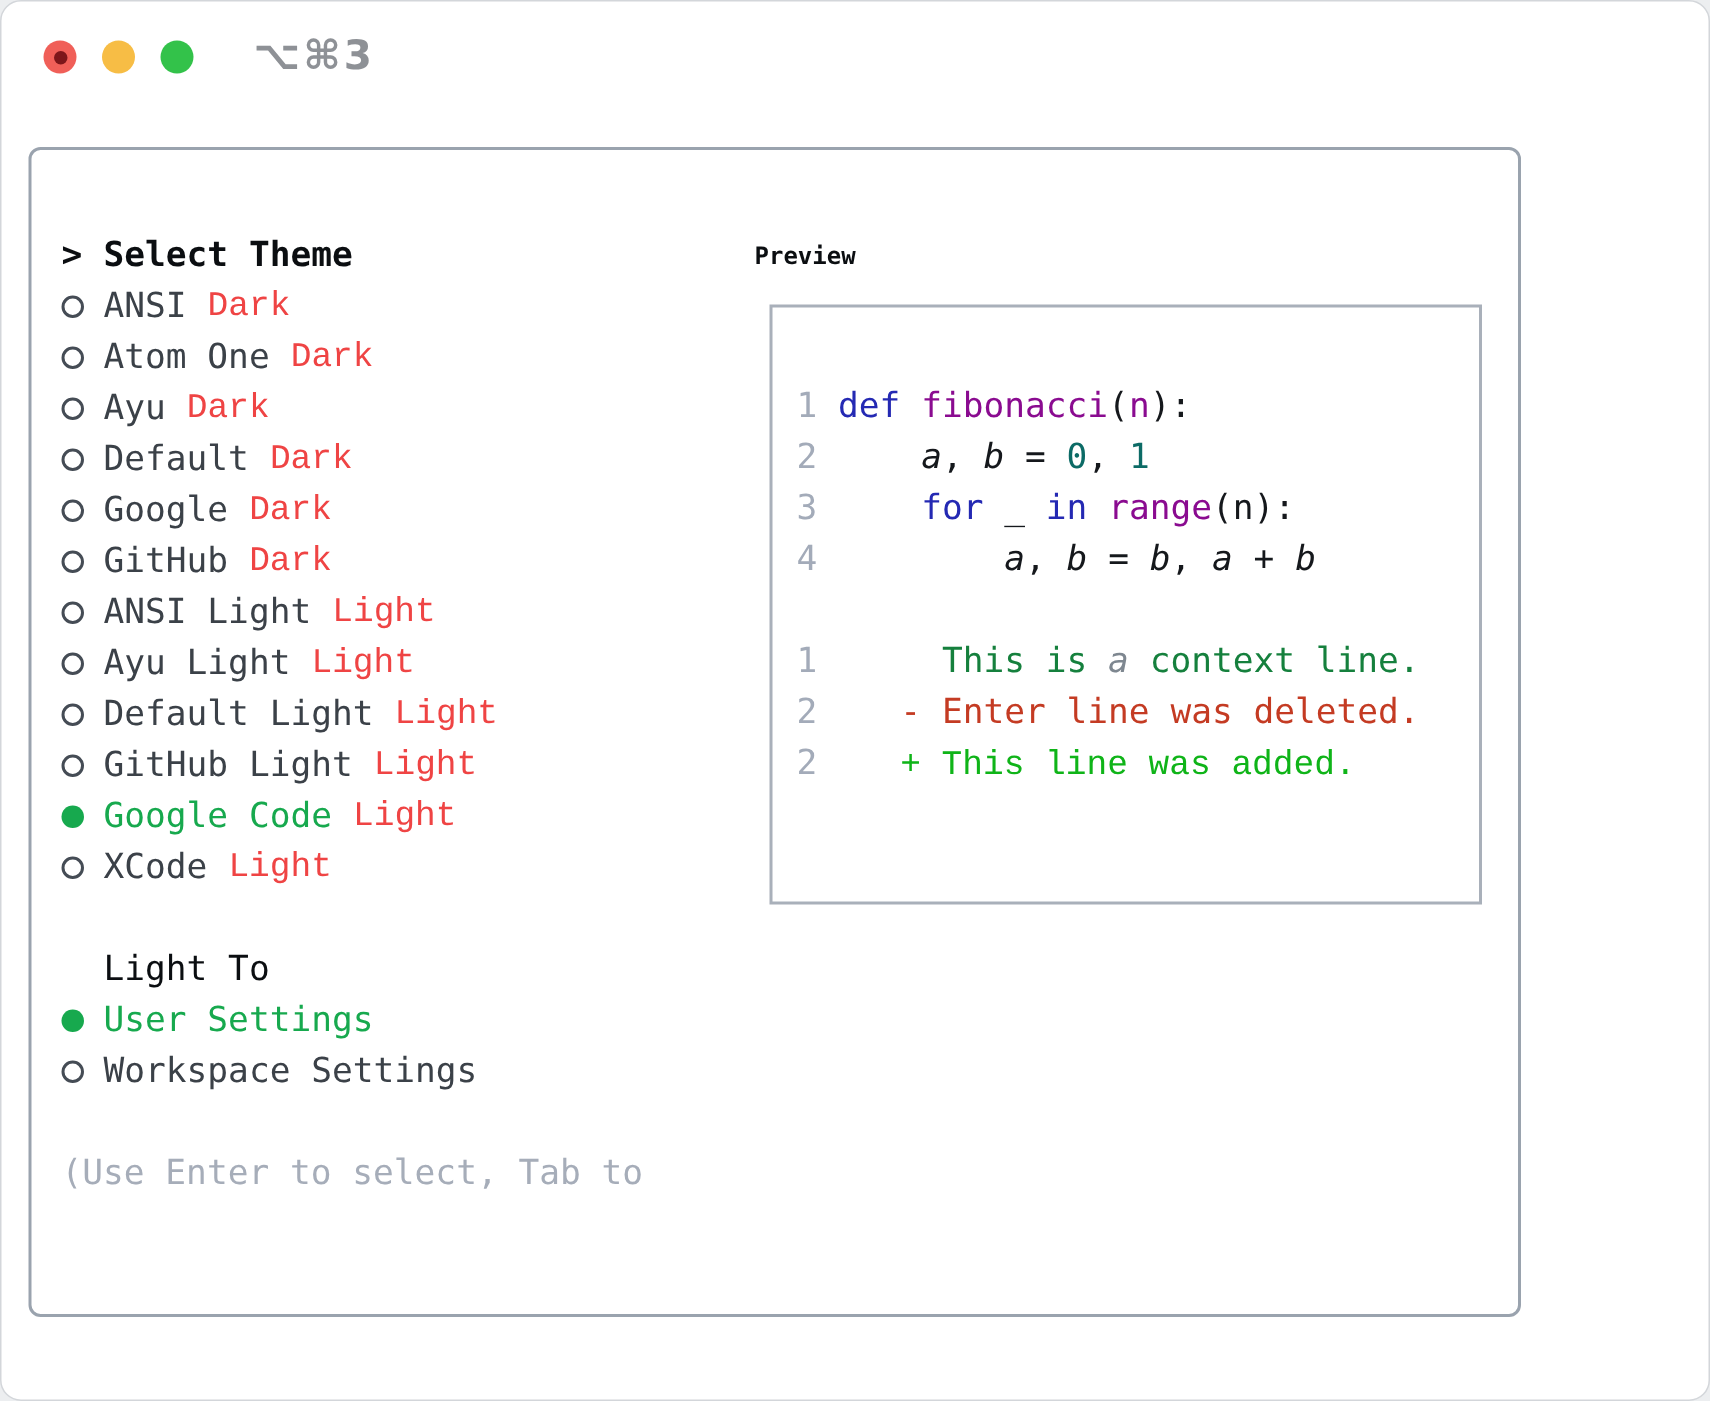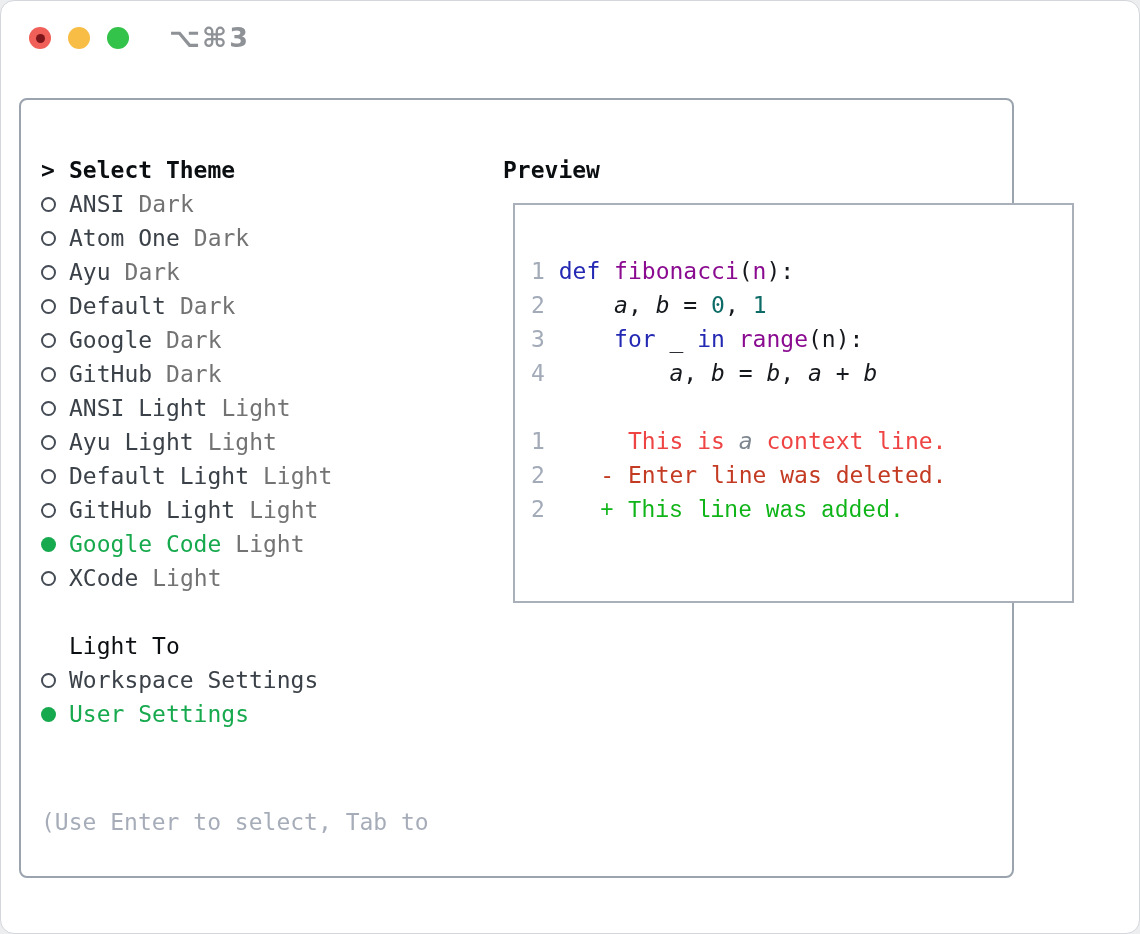--- a/index.html
+++ b/index.html
@@ -28,38 +28,38 @@
   .list{position:absolute;left:20px;top:53px;font-size:23px;}
   .row{display:flex;align-items:center;height:34px;white-space:pre;}
   .marker{width:28px;display:flex;align-items:center;flex:none;}
   .ring{width:15px;height:15px;border:2px solid #454c55;border-radius:50%;box-sizing:border-box;}
   .dotsel{width:15px;height:15px;border-radius:50%;background:#17a94e;}
   .prompt{font-weight:bold;color:#0b0e11;display:inline-block;}
   .hdr{font-weight:bold;color:#0b0e11;}
   .subhdr{color:#0b0e11;}
   .name{color:#3b4148;}
   .name.sel{color:#17a94e;}
-  .tag{color:#737373;margin-left:14px;}
-  .help{color:#a6adb9;margin-top:40px;}
+  .tag{color:#ef4444;margin-left:14px;font-family:Liberation Mono, monospace;}
+  .help{color:#a6adb9;}
   
   .preview-h{position:absolute;left:482px;top:53px;height:34px;display:flex;align-items:center;
-    font-size:23px;font-weight:bold;color:#0b0e11;text-align:center;}
+    font-size:16px;font-weight:bold;color:#0b0e11;text-align:center;}
   .pbox{
-    position:absolute;left:492px;top:103px;width:561px;height:400px;
+    position:absolute;left:492px;top:103px;width:475px;height:400px;
     border:2px solid #a9b0ba;box-sizing:border-box;overflow:hidden;background:#fff;
   }
   .code{padding:49px 0 0 16px;font-size:23px;line-height:34px;}
   .cline{white-space:pre;height:34px;}
   .ln{color:#a3abb9;}
   .kw{color:#2429b3;}
   .fn{color:#8a0b90;}
   .lit{color:#0c6b66;}
   .pln{color:#15181c;}
   .var{color:#15181c;font-style:italic;}
-  .ctx{color:#ef4444;}
+  .ctx{color:#15803d;}
   .ctxv{color:#7e8790;font-style:italic;}
   .del{color:#c43b23;}
   .add{color:#0fb418;font-family:Liberation Mono, monospace;}
 </style>
 </head>
 <body>
 
 <div class="window">
   <div class="titlebar">
     <div class="lights">
@@ -91,22 +91,22 @@
           <div class="row"><span class="marker"><span class="ring"></span></span><span class="name">GitHub Light</span><span class="tag">Light</span></div>
           <div class="row"><span class="marker"><span class="dotsel"></span></span><span class="name sel">Google Code</span><span class="tag">Light</span></div>
           <div class="row"><span class="marker"><span class="ring"></span></span><span class="name">XCode</span><span class="tag">Light</span></div>
         </div>
       <div class="row"></div>
       <div class="row">
         <span class="marker"></span>
         <span class="subhdr">Light To</span>
       </div>
       <div>
+          <div class="row"><span class="marker"><span class="dotsel"></span></span><span class="name sel">User Settings</span></div>
           <div class="row"><span class="marker"><span class="ring"></span></span><span class="name">Workspace Settings</span></div>
-          <div class="row"><span class="marker"><span class="dotsel"></span></span><span class="name sel">User Settings</span></div>
         </div>
       <div class="row"></div>
       <div>
           <div class="row help">(Use Enter to select, Tab to</div>
         </div>
     </div>
 
     <div class="preview-h">Preview</div>
     <div class="pbox">
       <div class="code">

